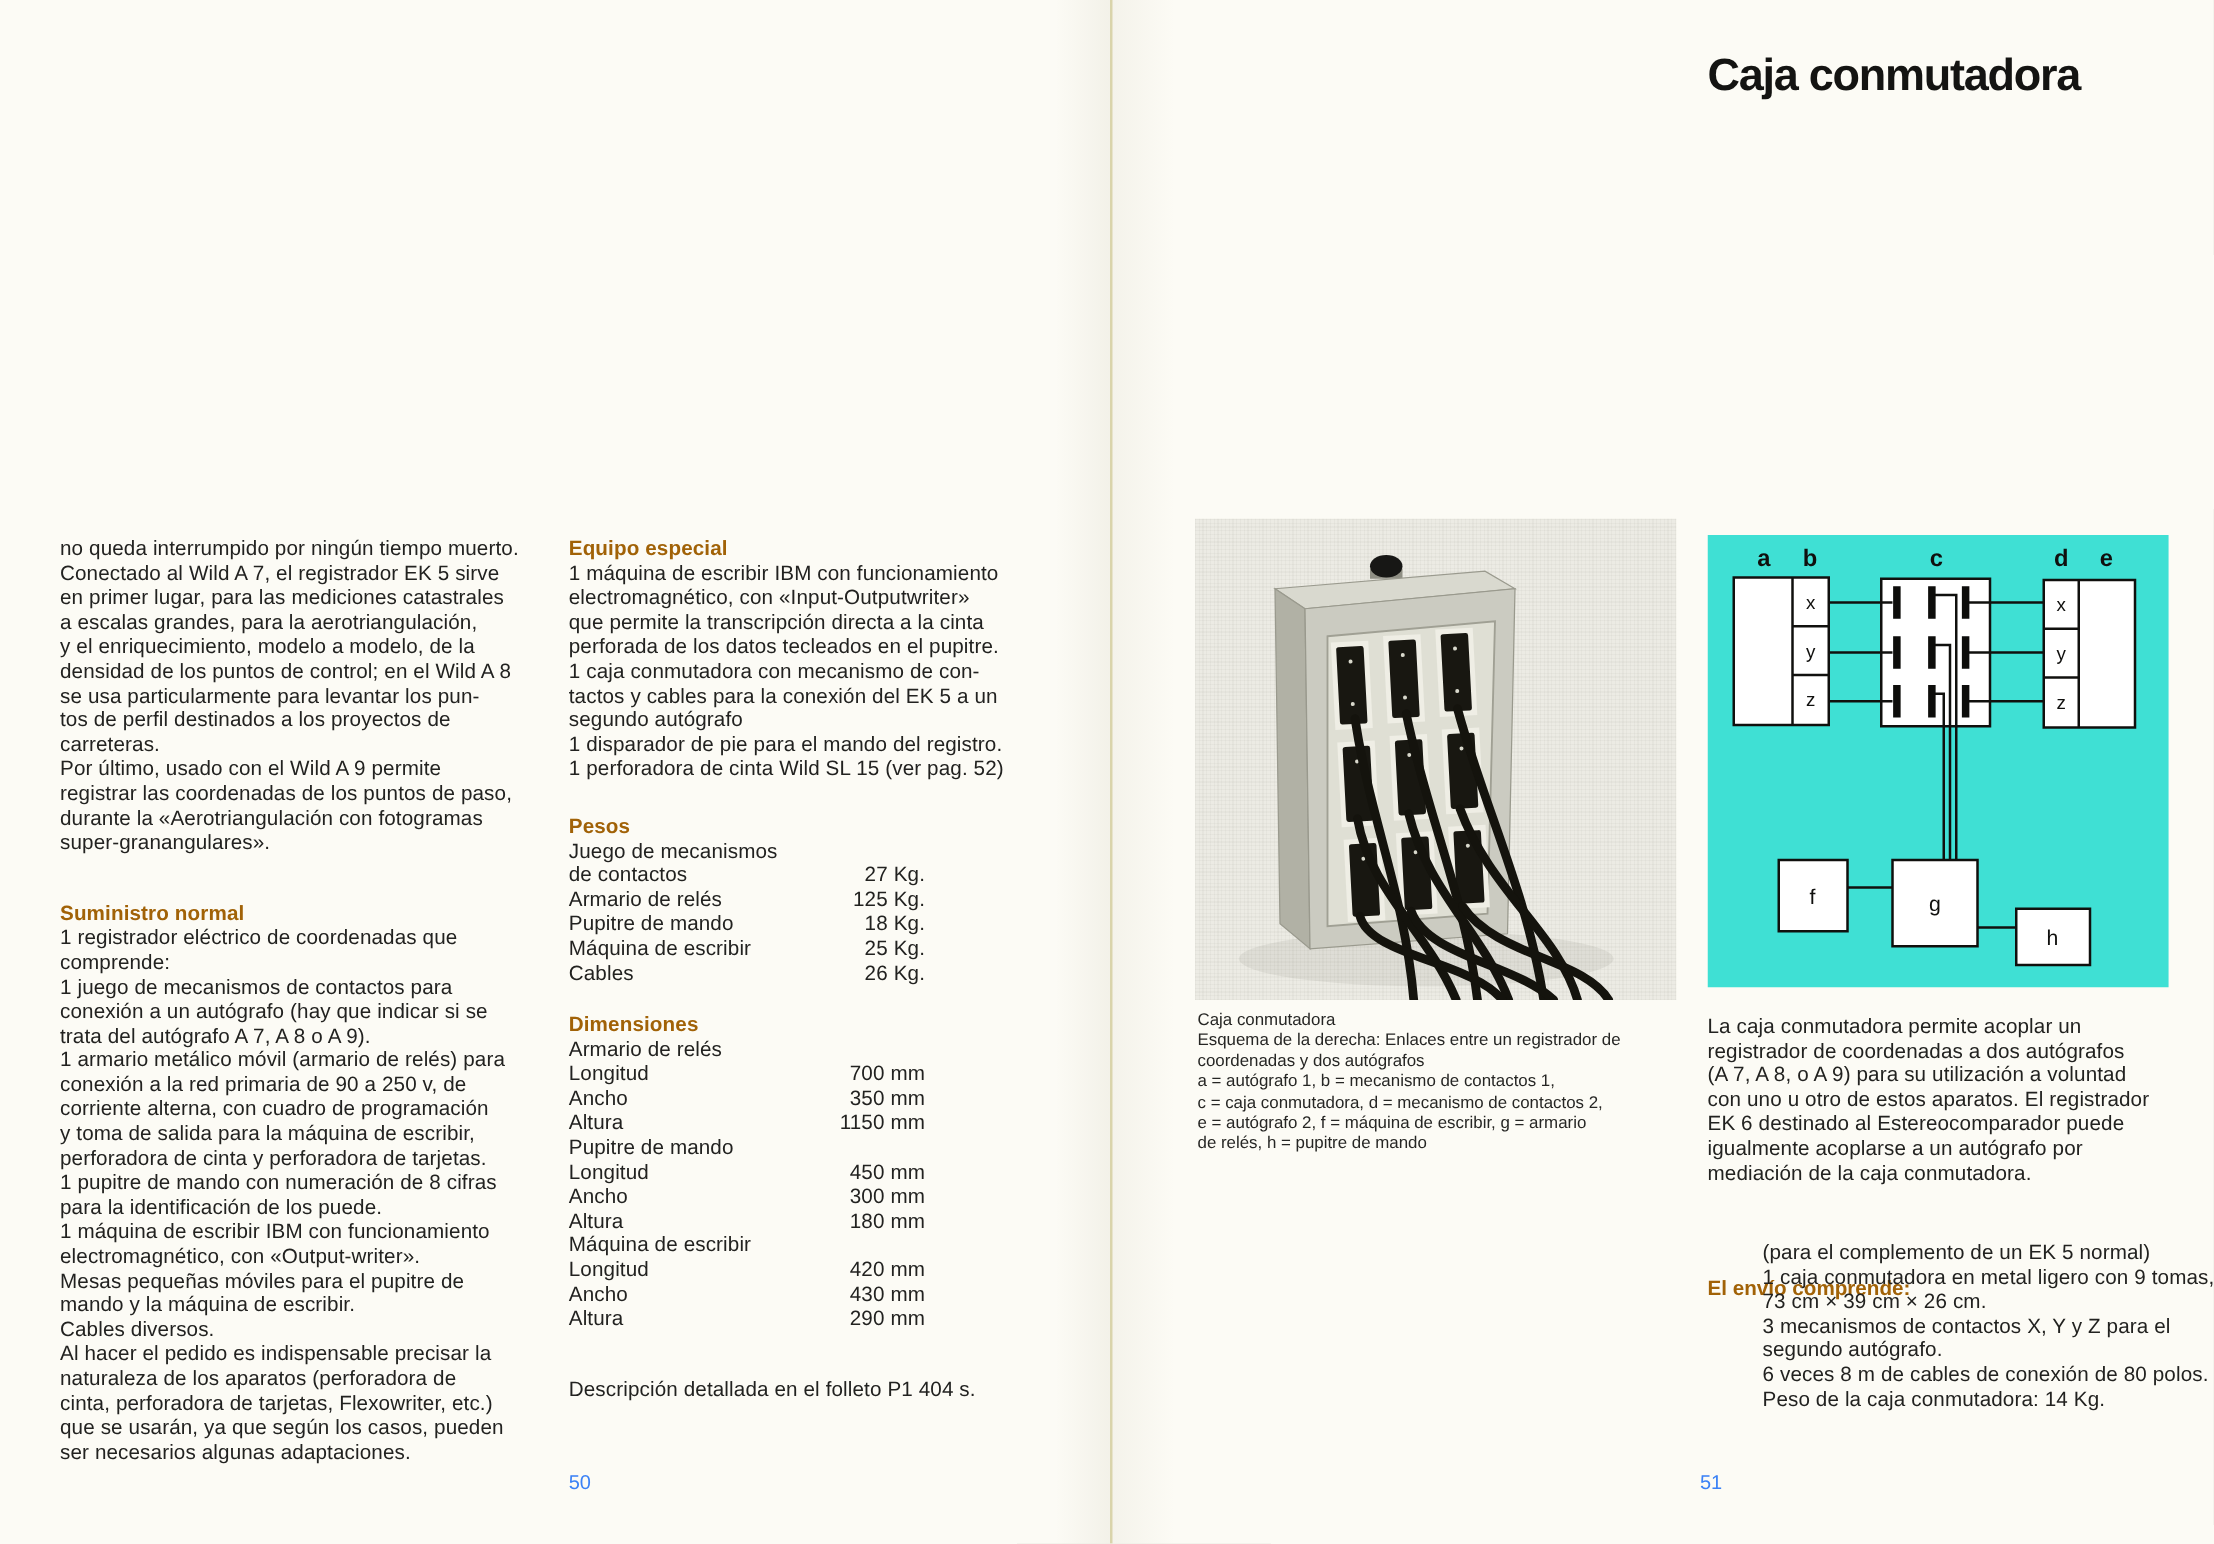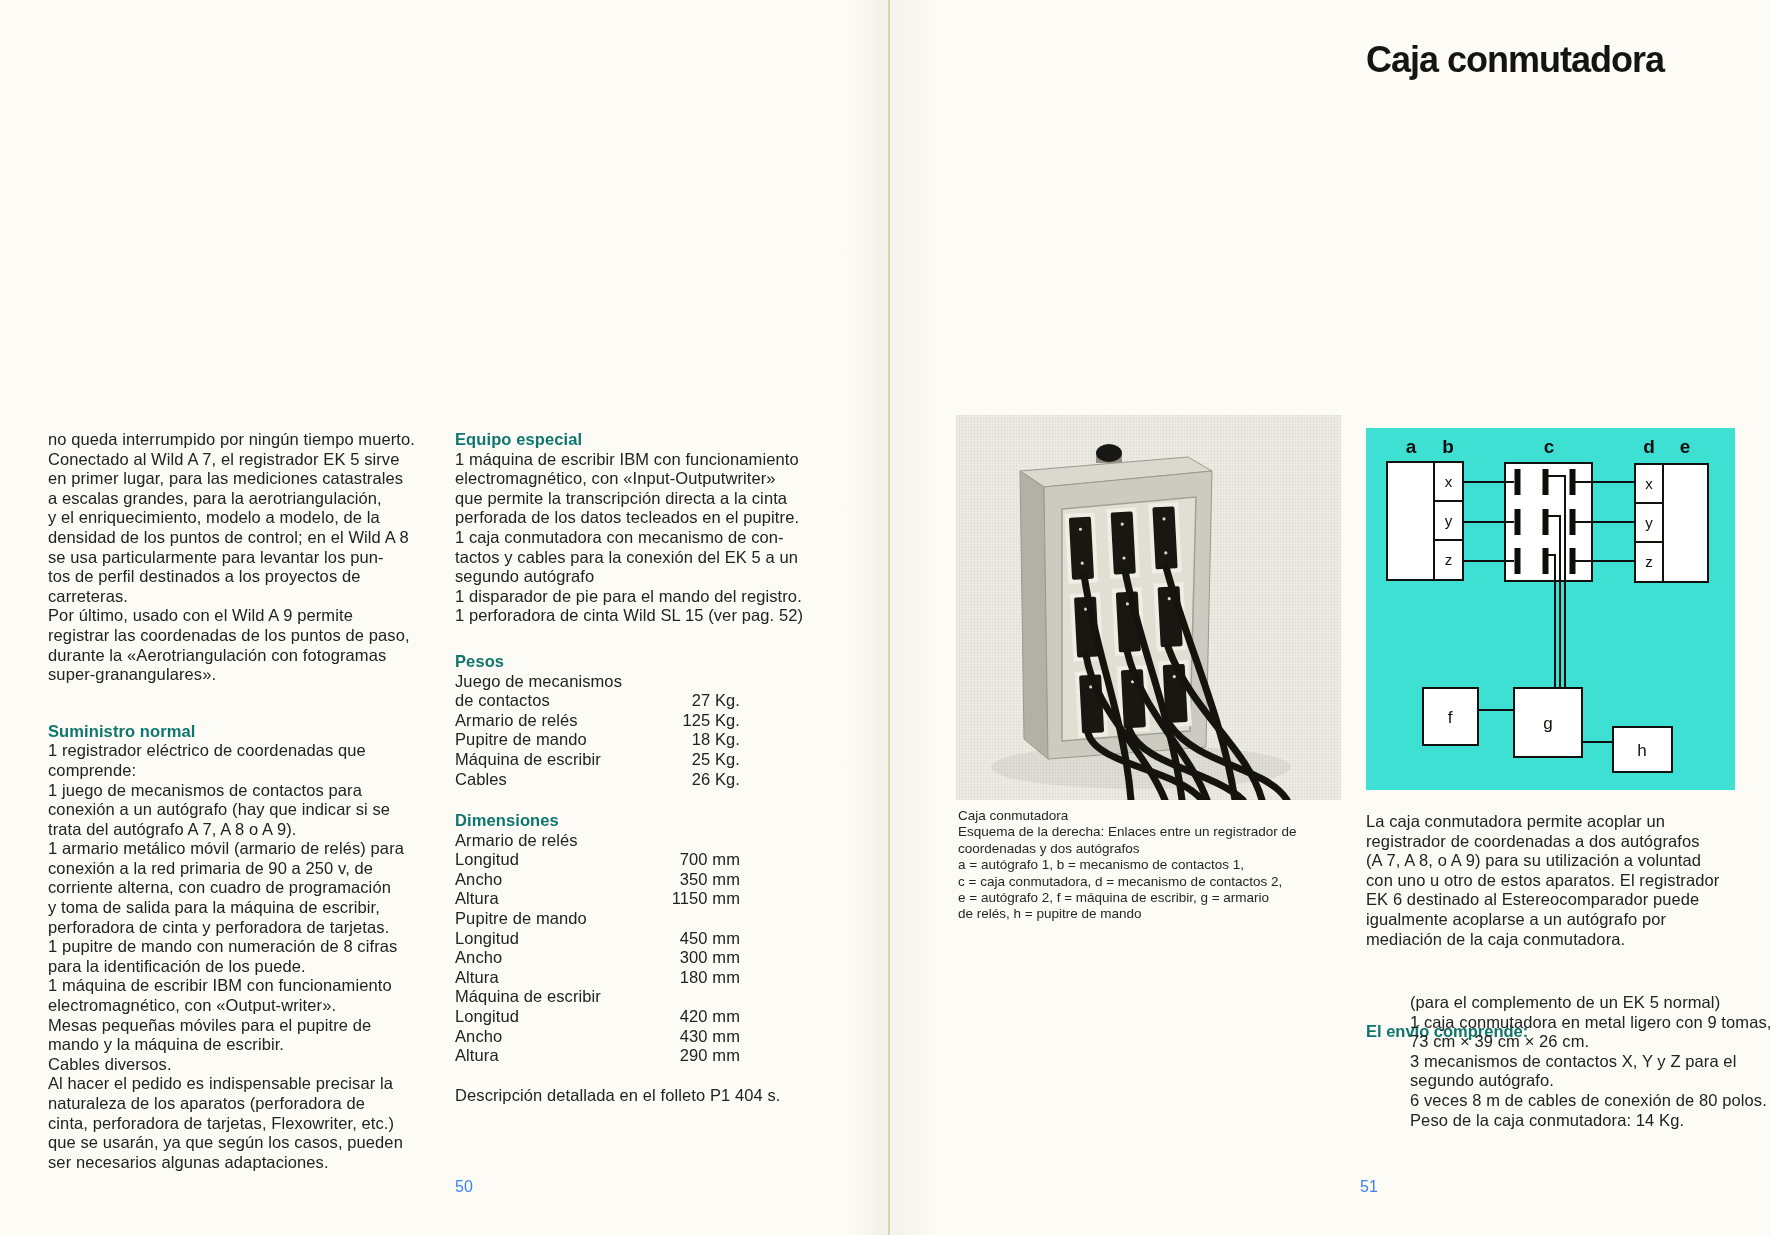--- a/index.html
+++ b/index.html
@@ -12,21 +12,21 @@
   .abs{position:absolute;}
   
   .spine-line{position:absolute;left:888px;top:0;width:2px;height:1235px;background:#d9d4ab;}
   .gutter-shade-l{position:absolute;left:844px;top:0;width:44px;height:1235px;
     background:linear-gradient(to right,rgba(120,112,70,0),rgba(120,112,70,0.07));}
   .gutter-shade-r{position:absolute;left:890px;top:0;width:50px;height:1235px;
     background:linear-gradient(to right,rgba(120,112,70,0.06),rgba(120,112,70,0));}
   
   .body-txt{font-size:16.5px;line-height:19.6px;letter-spacing:0.1px;}
   .body-txt .ln{white-space:nowrap;}
-  h3.sec{font-size:16.5px;line-height:19.6px;font-weight:bold;margin:0;color:#0f766e;}
+  h3.sec{font-size:16.5px;line-height:19.6px;font-weight:bold;margin:0;color:#a16207;}
   .para{margin:0;}
   .spec .trow{display:flex;justify-content:space-between;width:285px;line-height:19.6px;}
   .spec .tv{text-align:left;}
   .pagenum{font-size:16px;color:#3b82f6;}
   h1.title{font-size:36px;line-height:40px;font-weight:bold;letter-spacing:-1px;margin:0;color:#141412;}
   .caption{font-size:13.5px;line-height:16.4px;color:#262624;}
   .caption .ln{white-space:nowrap;}
   
   .photo{
     width:385px;height:385px;background:#ecebe4;
@@ -173,21 +173,21 @@
           </div>
           <div class="trow">
             <span class="tl">Ancho</span>
             <span class="tv">430 mm</span>
           </div>
           <div class="trow">
             <span class="tl">Altura</span>
             <span class="tv">290 mm</span>
           </div>
         </div>
-      <div style="margin-top:20px;white-space:nowrap;">Descripción detallada en el folleto P1 404 s.</div>
+      <div style="margin-top:37px;white-space:nowrap;">Descripción detallada en el folleto P1 404 s.</div>
     </div>
 
     <div class="abs pagenum" style="left:455px;top:1178px;">50</div>
   </div>
 
   <div class="gutter-shade-l"></div>
   <div class="spine-line"></div>
   <div class="gutter-shade-r"></div>
 
   <div class="abs" style="left:890px;top:0;width:881px;height:1235px;">

